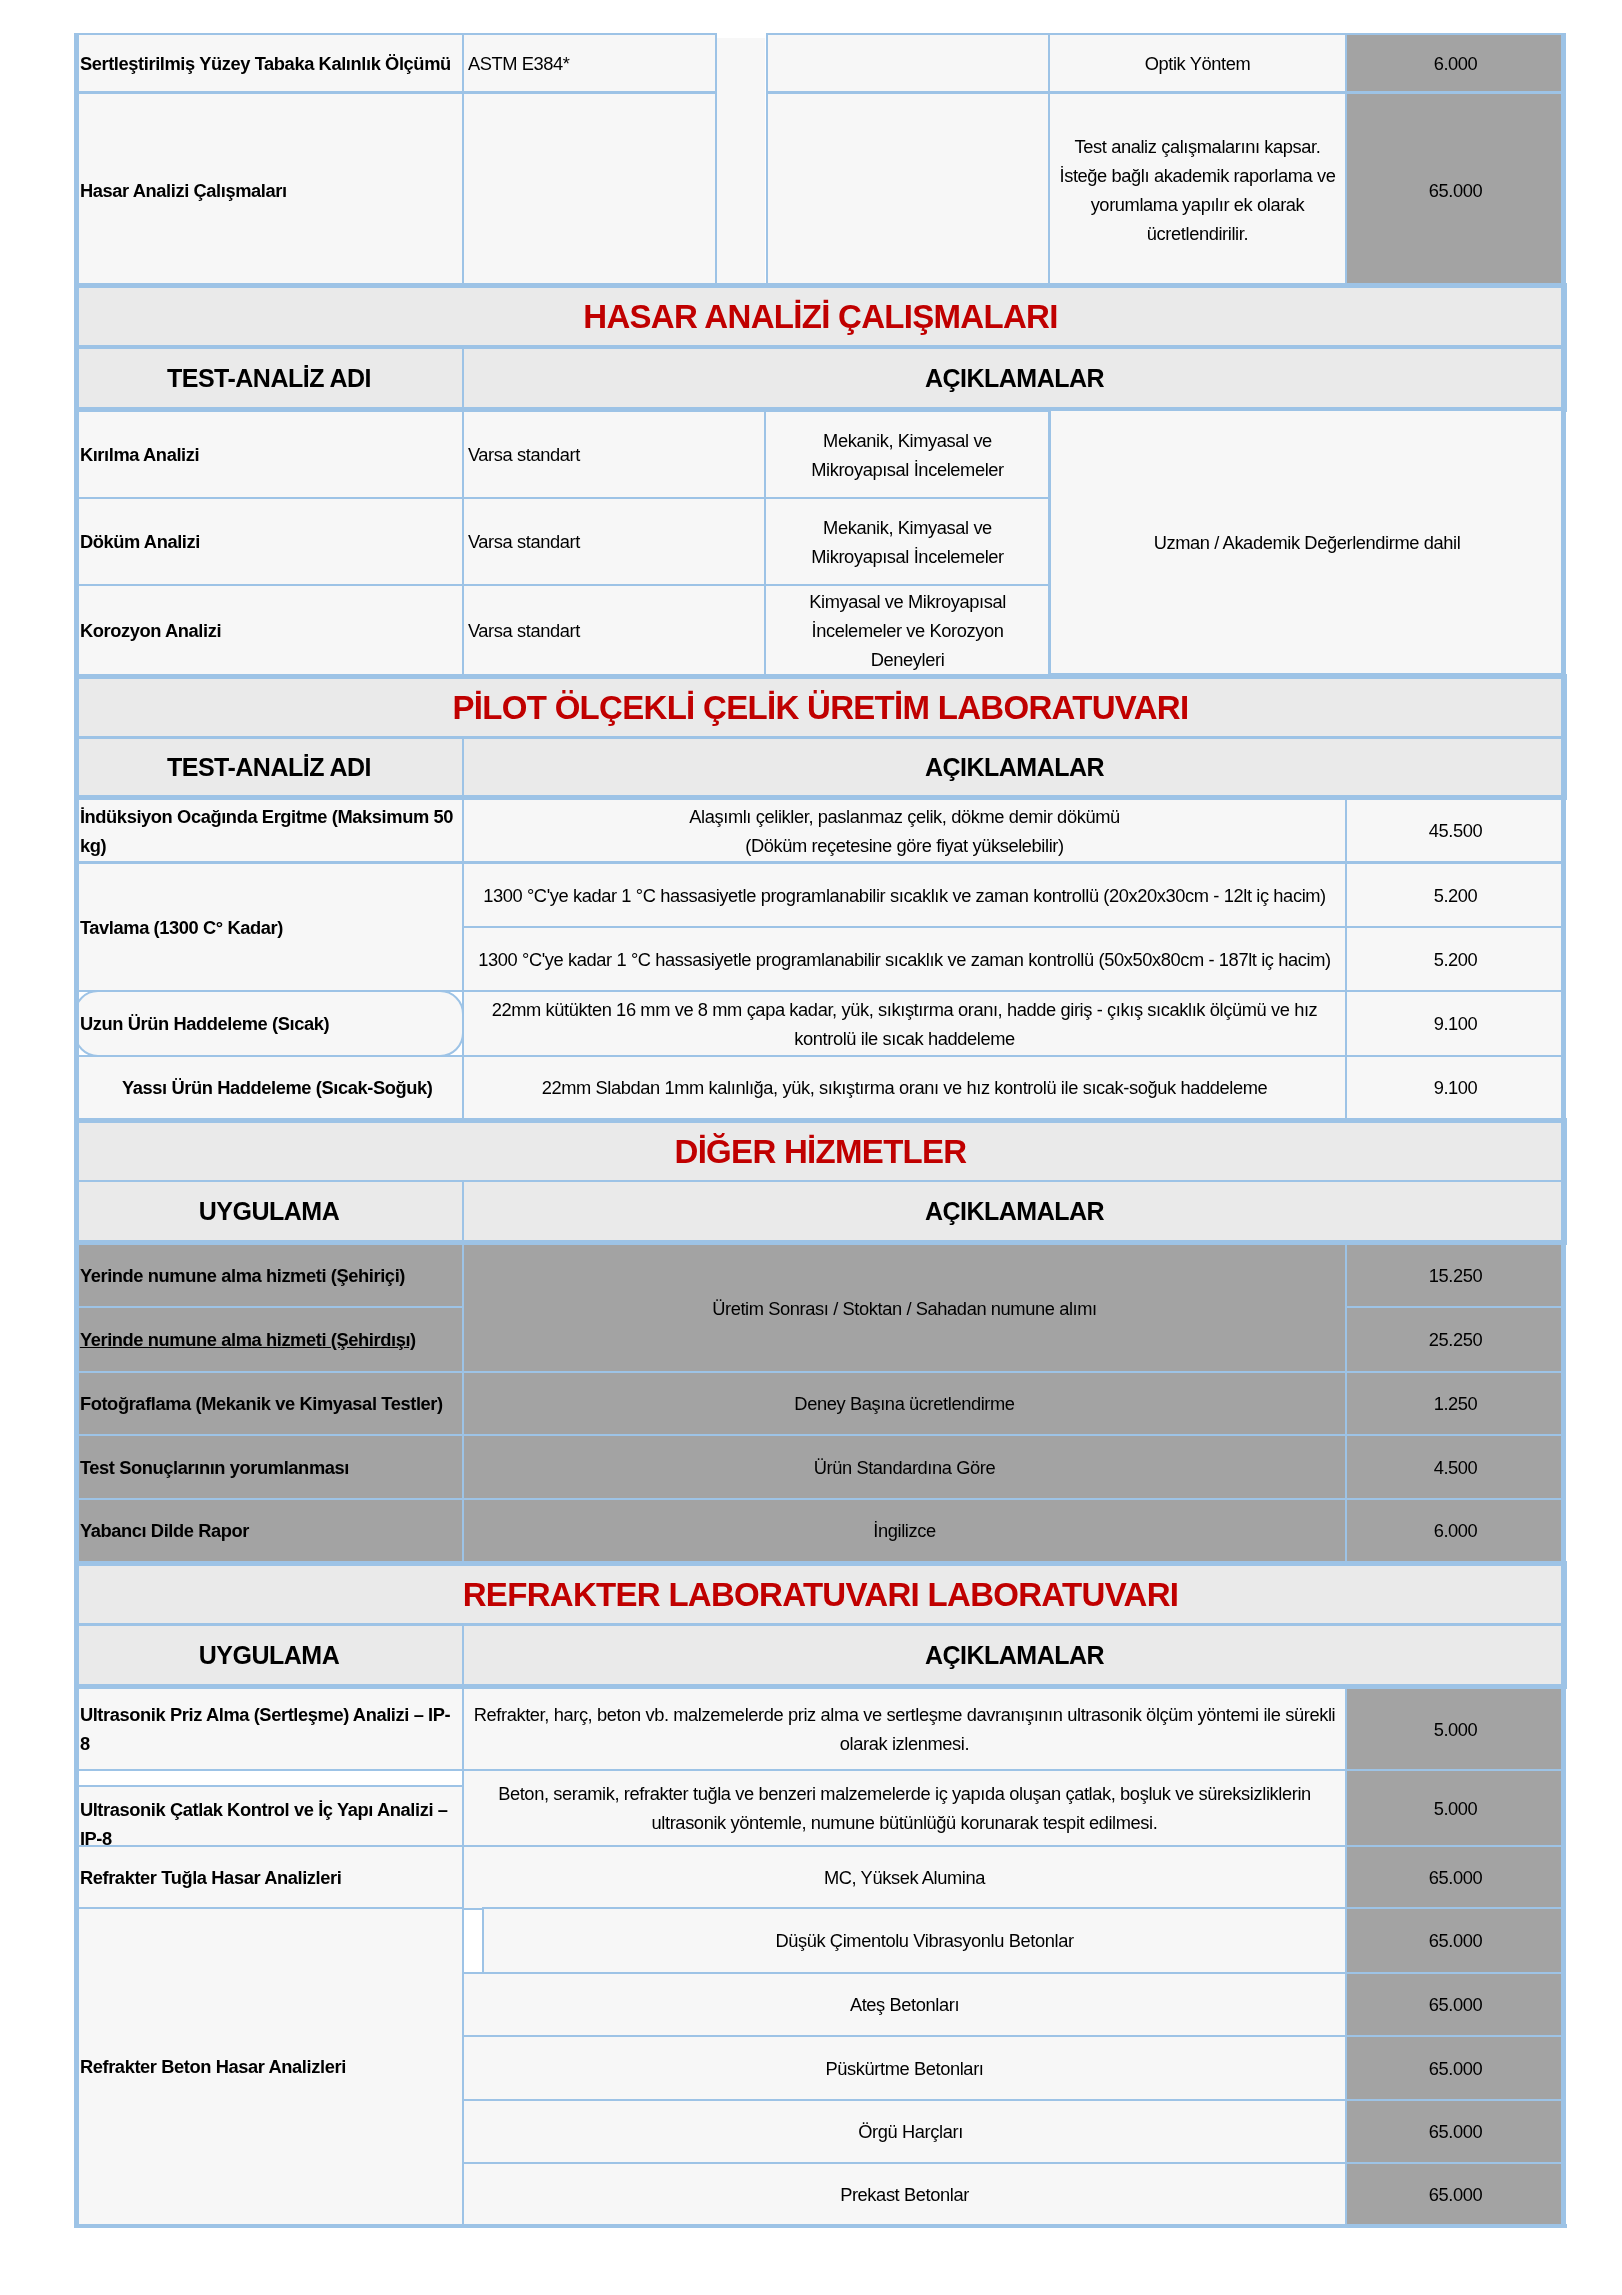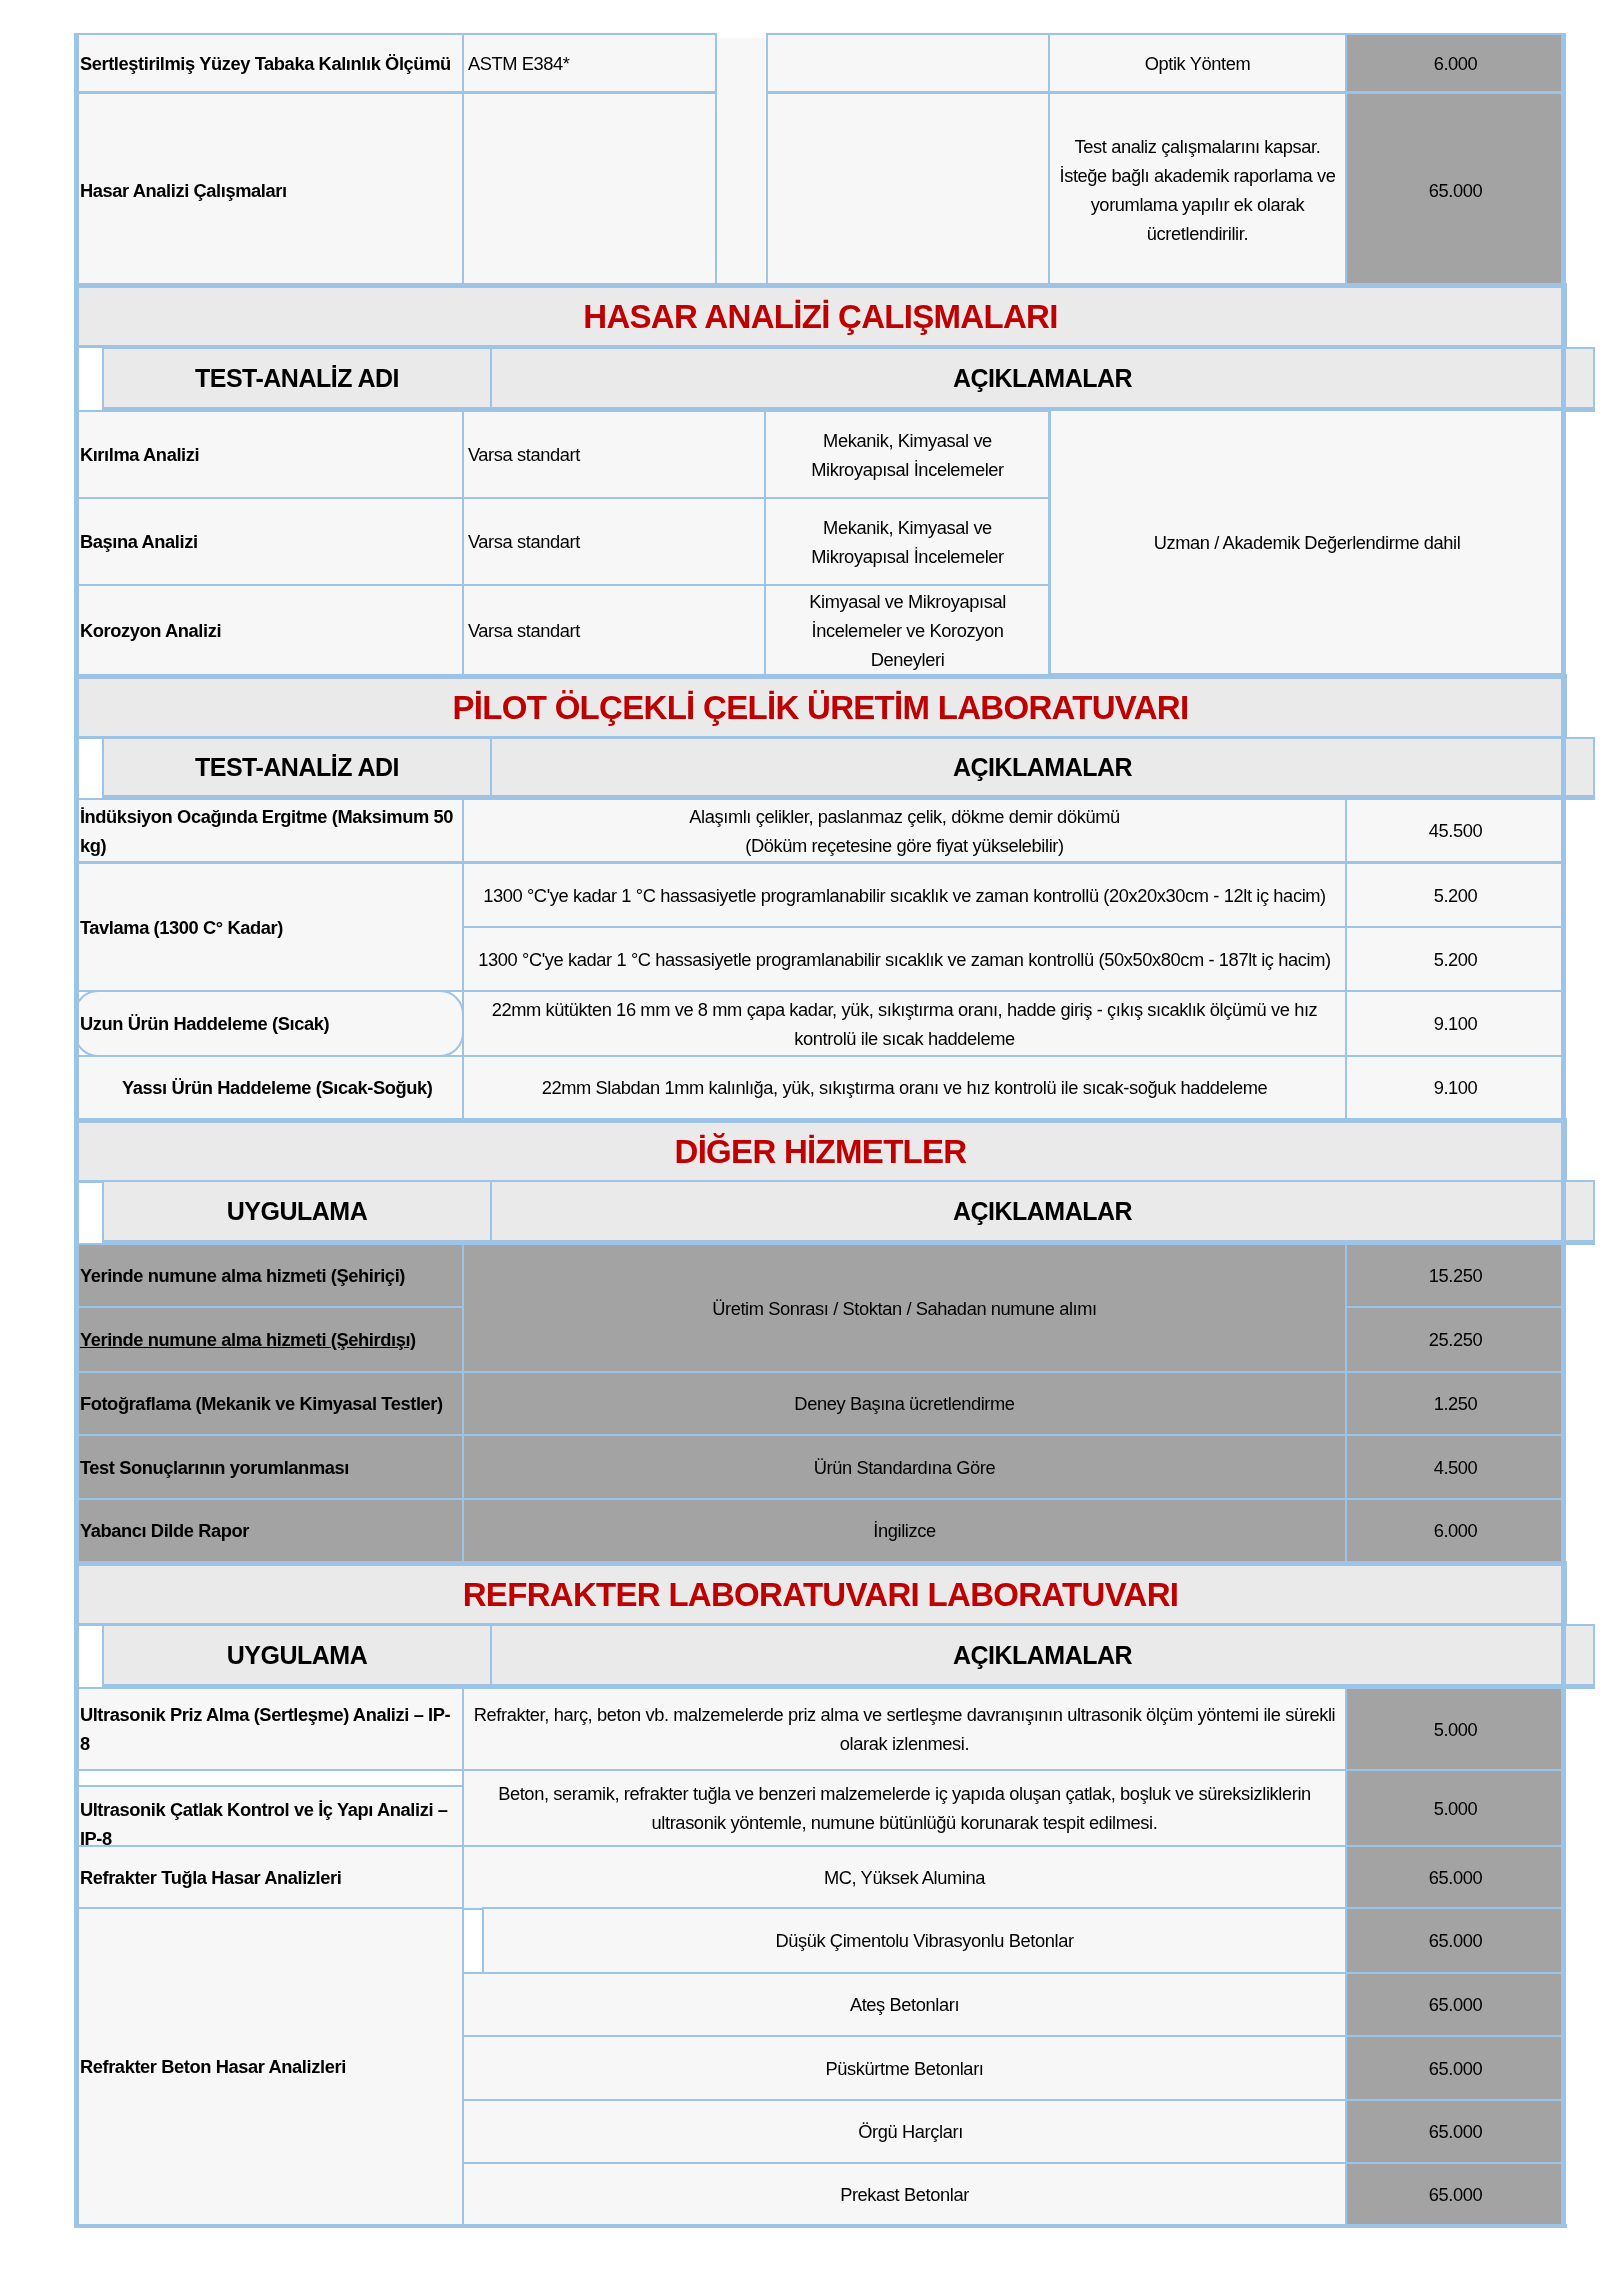--- a/index.html
+++ b/index.html
@@ -12,21 +12,21 @@
   .cell.center { justify-content:center; text-align:center; }
   .cell.bold { font-weight:bold; }
   .cell.noborder { border:none; }
   .title { position:absolute; box-sizing:border-box; background:#eaeaea; border:2px solid #9dc3e6;
            border-top:5.9px solid #9dc3e6; border-bottom:3.9px solid #9dc3e6;
            display:flex; align-items:center; justify-content:center;
            color:#c00000; font-weight:bold; font-size:33px; letter-spacing:-0.7px; }
   .hdr { position:absolute; box-sizing:border-box; background:#eaeaea; border:2px solid #9dc3e6;
          border-bottom:5.9px solid #9dc3e6;
          display:flex; align-items:center; justify-content:center;
-         font-weight:bold; font-size:25px; letter-spacing:-0.5px;margin-left:28px; }
+         font-weight:bold; font-size:25px; letter-spacing:-0.5px; }
   .frame-l { position:absolute; left:74px; width:5.2px; background:#9dc3e6; }
   .frame-r { position:absolute; left:1561px; width:5.2px; background:#9dc3e6; }
 </style>
 </head>
 <body>
 
 <div>
 
   <div class="cell bold" style="left:74px;top:33px;width:390px;height:60px;">
     <span>Sertleştirilmiş Yüzey Tabaka Kalınlık Ölçümü</span>
@@ -71,21 +71,21 @@
     <span>Kırılma Analizi</span>
   </div>
   <div class="cell" style="left:462px;top:410px;width:304px;height:89px;">
     <span>Varsa standart</span>
   </div>
   <div class="cell center" style="left:764px;top:410px;width:287px;height:89px;padding:0 13px;">
     <span>Mekanik, Kimyasal ve Mikroyapısal İncelemeler</span>
   </div>
 
   <div class="cell bold" style="left:74px;top:497px;width:390px;height:89px;">
-    <span>Başına Analizi</span>
+    <span>Döküm Analizi</span>
   </div>
   <div class="cell" style="left:462px;top:497px;width:304px;height:89px;">
     <span>Varsa standart</span>
   </div>
   <div class="cell center" style="left:764px;top:497px;width:287px;height:89px;padding:0 13px;">
     <span>Mekanik, Kimyasal ve Mikroyapısal İncelemeler</span>
   </div>
 
   <div class="cell bold" style="left:74px;top:584px;width:390px;height:92px;">
     <span>Korozyon Analizi</span>

